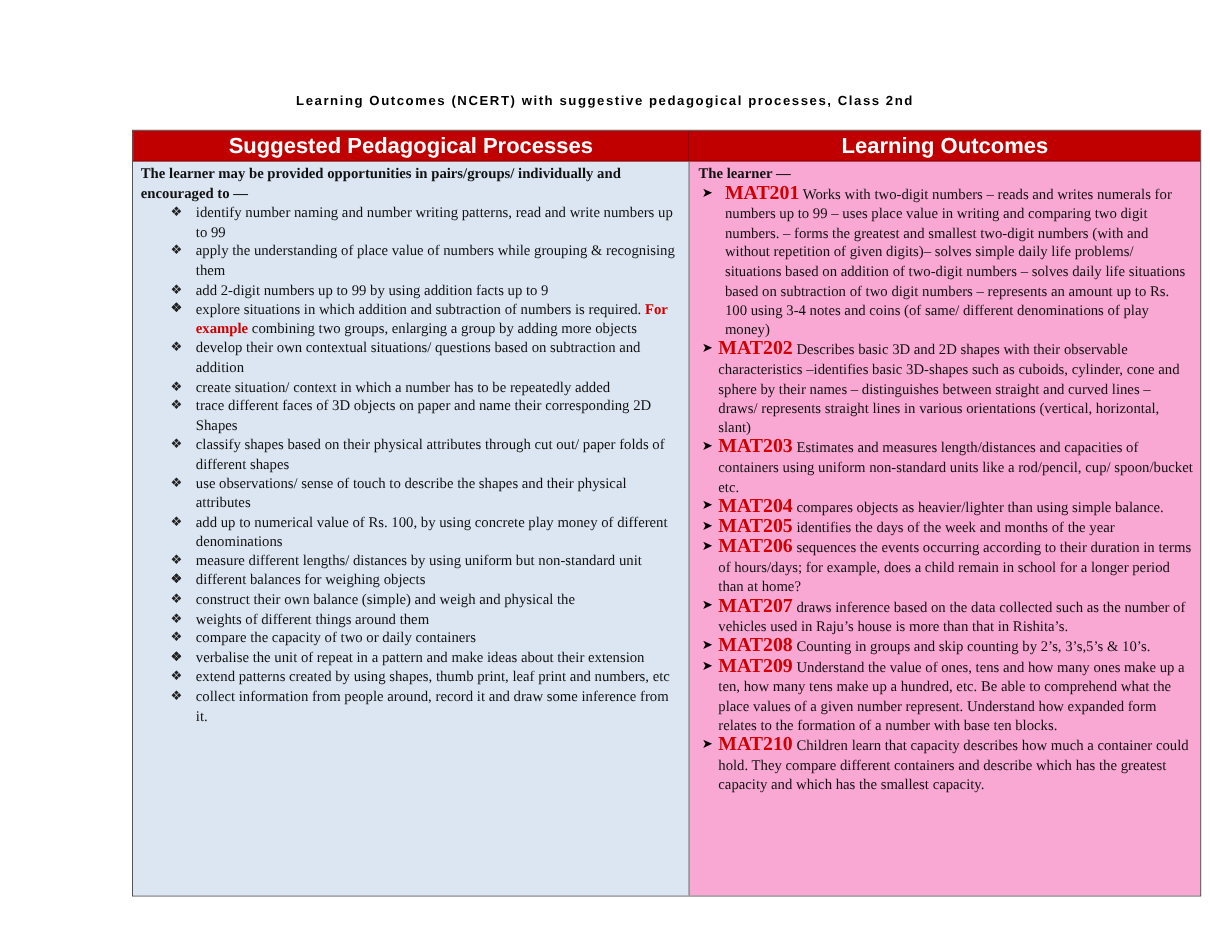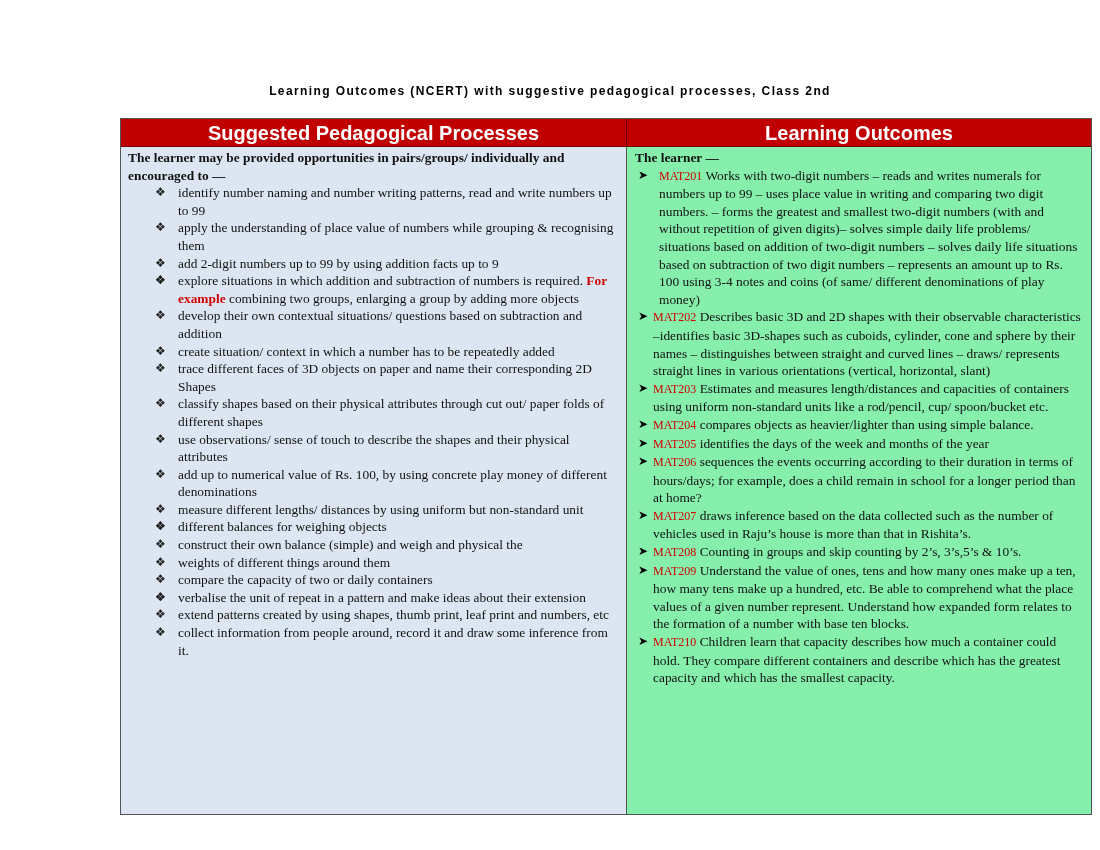--- a/index.html
+++ b/index.html
@@ -14,31 +14,31 @@
     border: 1px solid #555; box-sizing: border-box; display: grid;
     grid-template-columns: 506px 1fr; grid-template-rows: 28px 1fr; margin-left: 20px;
   }
   .th {
     background: #c00000; color: #fff; font-family: "Liberation Sans", sans-serif;
     font-weight: bold; font-size: 20px; text-align: center; line-height: 28px;
     border-bottom: 1px solid #7a0000;
   }
   .th.left { border-right: 1px solid #6a0000; }
   .td-left { background: #dce6f2; border-right: 1px solid #555; padding: 2px 0 0 7px; box-sizing: border-box; font-size: 13.4px; line-height: 17.6px; }
-  .td-right { background: #86efac; padding: 2px 6px 0 8px; box-sizing: border-box; font-size: 13.4px; line-height: 17.6px; }
+  .td-right { background: #f9a8d4; padding: 2px 6px 0 8px; box-sizing: border-box; font-size: 13.4px; line-height: 17.6px; }
   .intro { font-weight: bold; }
   ul.bullets { list-style: none; margin: 0; padding: 0; }
   ul.bullets li { position: relative; padding-left: 50px; padding-right: 6px; }
   ul.bullets li .mark { position: absolute; left: 27px; top: 0; font-size: 12px; color: #222; }
   .red-bold { color: #d00000; font-weight: bold; }
   ul.outcomes { list-style: none; margin: 0; padding: 0; }
   ul.outcomes li { position: relative; padding-left: 18px; }
   ul.outcomes li .arrow { position: absolute; left: 3px; top: 0; font-size: 12px; color: #000; }
   ul.outcomes li.first { padding-left: 24px; }
-  .code { color: #d00000; font-weight: normal; font-size: 12px; }
+  .code { color: #d00000; font-weight: bold; font-size: 18px; }
 </style>
 </head>
 <body>
 
 <div class="doc-title">Learning Outcomes (NCERT) with suggestive pedagogical processes, Class 2nd</div>
 
 <div class="table">
   <div class="th left">Suggested Pedagogical Processes</div>
   <div class="th">Learning Outcomes</div>
 

